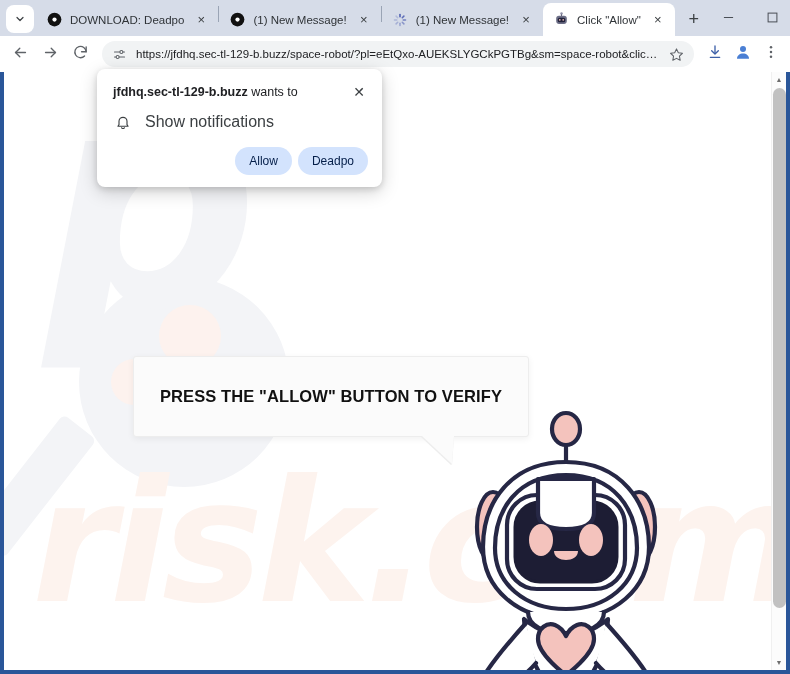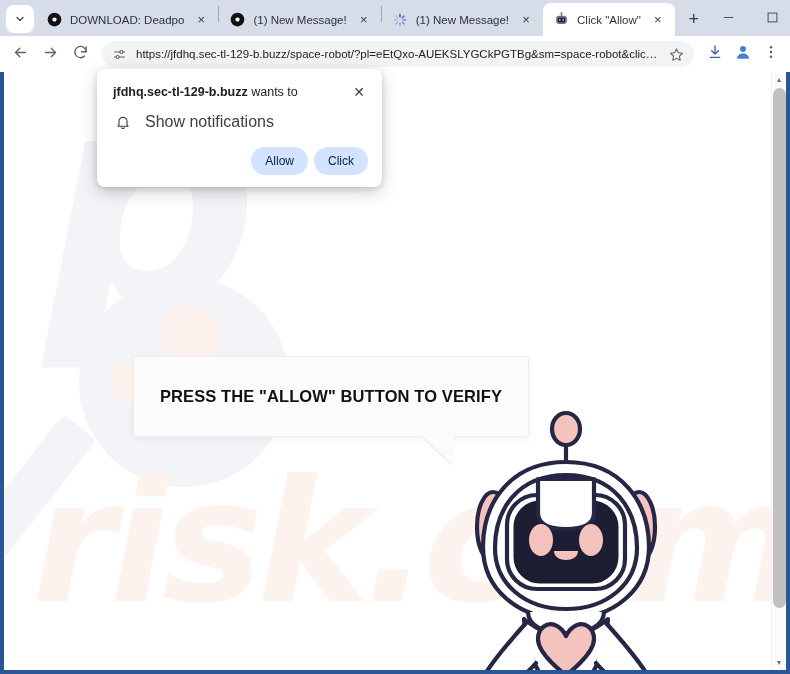--- a/index.html
+++ b/index.html
@@ -591,17 +591,17 @@
         <svg width="16" height="16" viewBox="0 0 24 24" fill="none" stroke="#3c4043" stroke-width="1.7" stroke-linecap="round" stroke-linejoin="round">
           <path d="M18 16v-5a6 6 0 0 0-12 0v5l-1.6 2.4h15.2z"></path>
           <path d="M10 20.5a2.2 2.2 0 0 0 4 0"></path>
         </svg>
       </span>
       <span class="perm-label">Show notifications</span>
     </div>
 
     <div class="perm-actions">
       <button class="perm-btn">Allow</button>
-      <button class="perm-btn">Click</button>
+      <button class="perm-btn">Deadpo</button>
     </div>
   </div>
 
 </div>
 
 </body></html>

